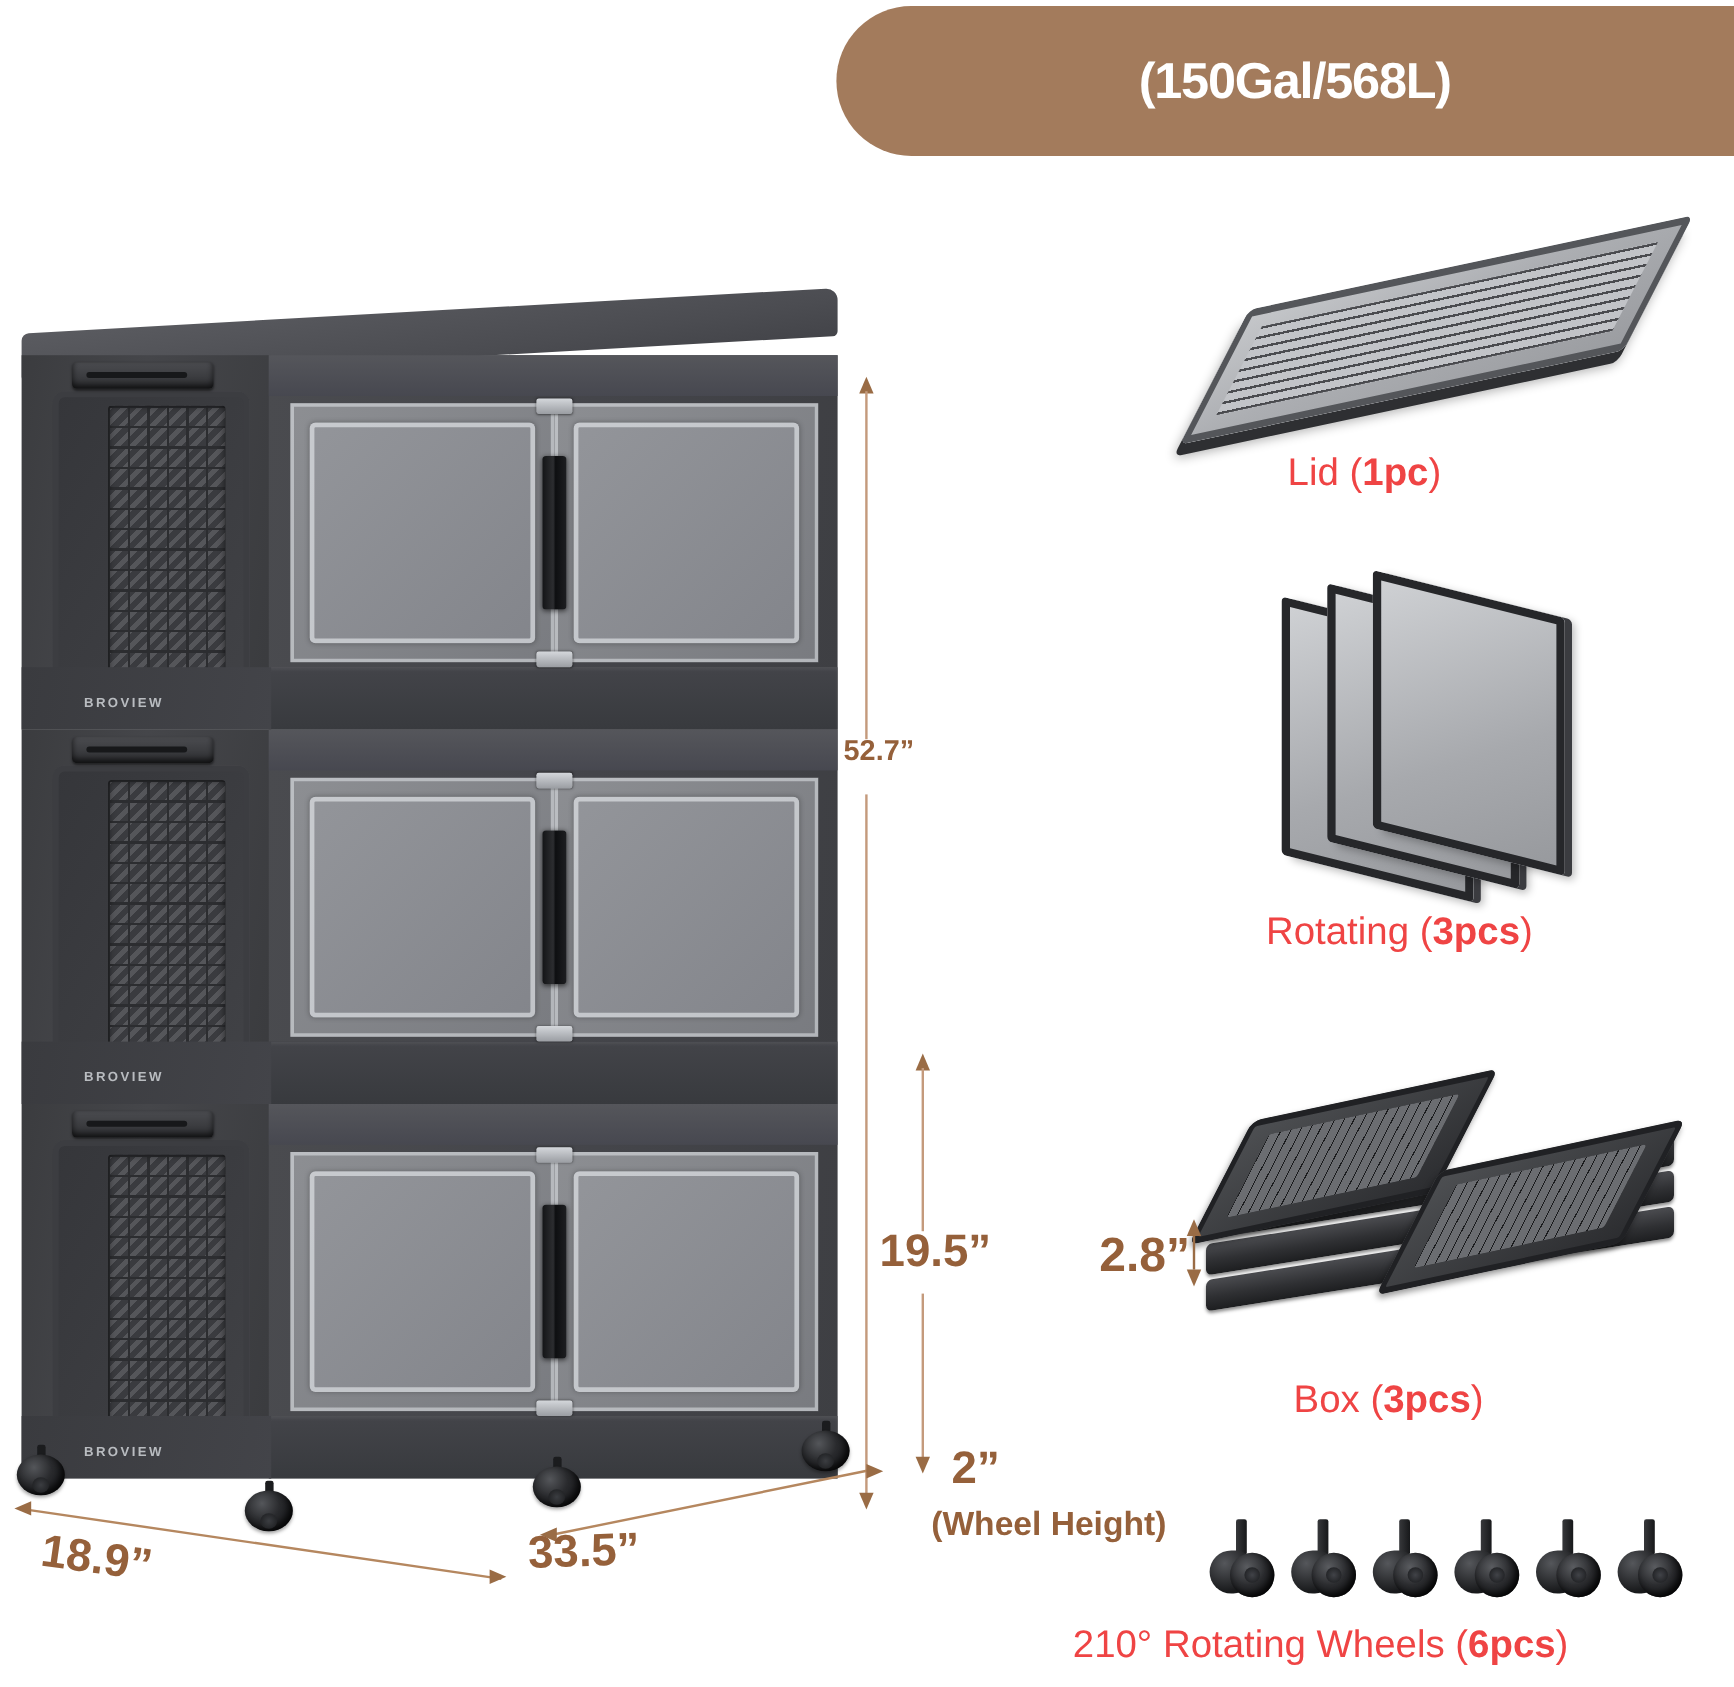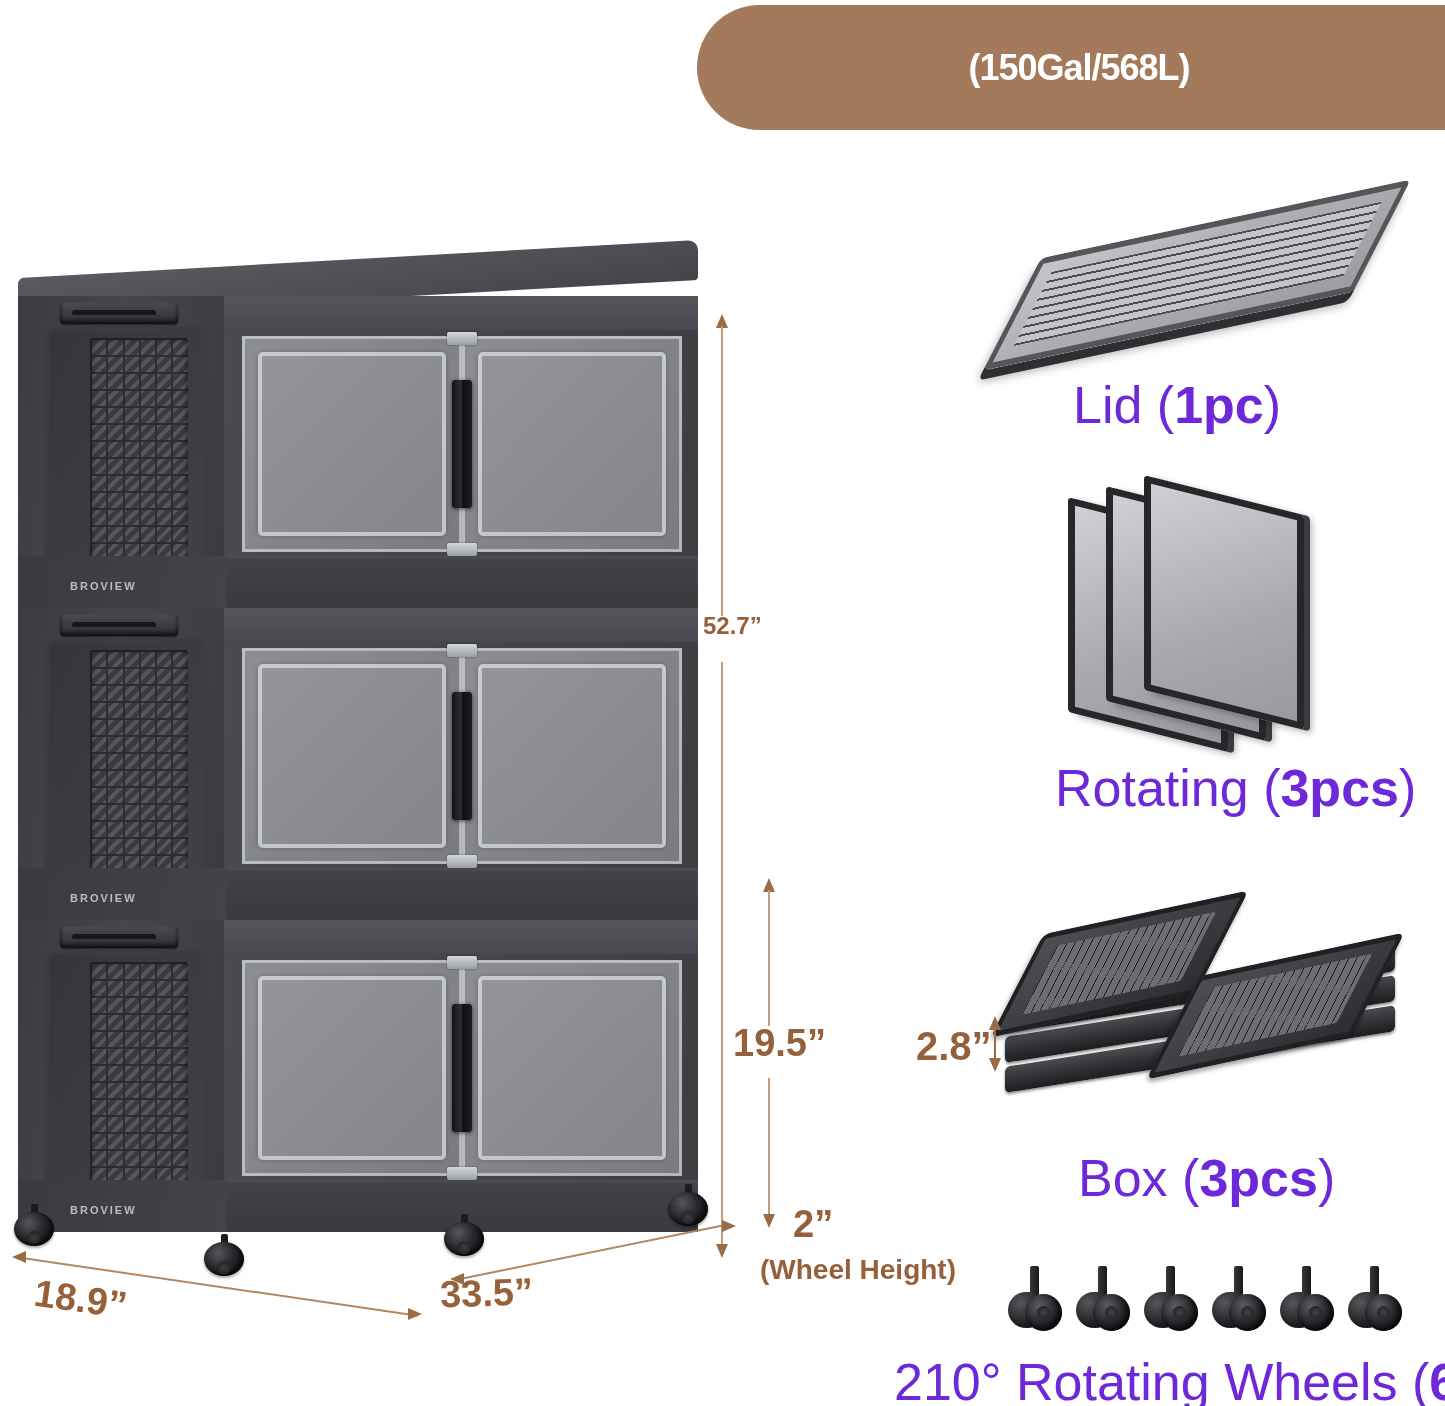--- a/index.html
+++ b/index.html
@@ -7,21 +7,21 @@
        font-family:"Liberation Sans",sans-serif;background:#fff;}
 
   
   #badge{
     position:absolute; left:697px; top:5px; width:748px; height:125px;
     background:#a37b5c; border-radius:70px 0 0 70px;
     display:flex; align-items:center; justify-content:center;
     color:#fff; white-space:nowrap; overflow:hidden;
   }
   #badge .big{font-size:74px;font-weight:bold;letter-spacing:-1px;line-height:1;}
-  #badge .sub{font-size:36px;font-weight:bold;letter-spacing:-1px;line-height:1;margin-left:16px;}
+  #badge .sub{font-size:42px;font-weight:bold;letter-spacing:-1px;line-height:1;margin-left:16px;}
 
   
   .dimlabel{position:absolute;color:#95603a;font-weight:bold;white-space:nowrap;}
   .vline{position:absolute;width:2px;background:#c49a7c;}
   .hline{position:absolute;height:2px;background:#b5875f;}
   .arrow{position:absolute;width:0;height:0;}
   .arr-up{border-left:6px solid transparent;border-right:6px solid transparent;border-bottom:14px solid #9a6c45;}
   .arr-down{border-left:6px solid transparent;border-right:6px solid transparent;border-top:14px solid #9a6c45;}
   .arr-left{border-top:6px solid transparent;border-bottom:6px solid transparent;border-right:14px solid #9a6c45;}
   .arr-right{border-top:6px solid transparent;border-bottom:6px solid transparent;border-left:14px solid #9a6c45;}
@@ -123,22 +123,22 @@
   .caster .stem{position:absolute;left:50%;top:0;width:7px;height:11px;margin-left:-3px;
     background:#1b1c1e;border-radius:2px;}
   .caster .wheel{position:absolute;left:0;top:8px;width:40px;height:34px;
     border-radius:50%;
     background:radial-gradient(circle at 36% 32%,#54565a 0%,#2a2b2e 42%,#101113 100%);
     box-shadow:inset -3px -3px 6px rgba(0,0,0,.8),0 2px 3px rgba(0,0,0,.35);}
   .caster .hub{position:absolute;left:13px;top:19px;width:14px;height:13px;border-radius:50%;
     background:radial-gradient(circle,#3b3d41,#191a1c);}
 
   
-  .part-label{position:absolute;color:#6d28d9;white-space:nowrap;
-    font-size:52px;font-weight:normal;}
+  .part-label{position:absolute;color:#ef4444;white-space:nowrap;
+    font-size:32px;font-weight:normal;}
   .part-label b{font-weight:bold;}
 
   
   #lid{position:absolute;left:1012px;top:195px;width:392px;height:175px;}
   #lid .plate{
     position:absolute;left:0;top:30px;width:370px;height:100px;
     background:linear-gradient(160deg,#c6c8cb 0%,#acaeb2 45%,#9a9ca0 100%);
     transform:skewY(-12deg) skewX(-30deg);
     border-radius:6px;
     box-shadow:inset 0 0 0 6px #54565a, 0 9px 0 #2e2f32, 0 11px 8px rgba(0,0,0,.3);
@@ -328,21 +328,21 @@
 <div class="vline" style="left:721px;top:662px;height:584px;"></div>
 <div class="arrow arr-down" style="left:716px;top:1244px;"></div>
 
 <div class="arrow arr-up" style="left:763px;top:878px;"></div>
 <div class="vline" style="left:768px;top:890px;height:136px;"></div>
 <div class="dimlabel" style="left:733px;top:1022px;font-size:38px;">19.5”</div>
 <div class="vline" style="left:768px;top:1078px;height:138px;"></div>
 <div class="arrow arr-down" style="left:763px;top:1214px;"></div>
 
 <div class="dimlabel" style="left:793px;top:1203px;font-size:38px;">2”</div>
-<div class="dimlabel" style="left:760px;top:1254px;font-size:28px;">(Wheel Height)</div>
+<div class="dimlabel" style="left:776px;top:1254px;font-size:28px;">(Wheel Height)</div>
 
 <div style="position:absolute;left:8px;top:1235px;width:430px;height:100px;">
   <div class="hline" style="left:14px;top:22px;width:400px;transform:rotate(8.3deg);transform-origin:left center;background:#b5875f;"></div>
   <div class="arrow arr-left" style="left:4px;top:16px;"></div>
   <div class="arrow arr-right" style="left:400px;top:73px;"></div>
 </div>
 <div class="dimlabel" style="left:34px;top:1278px;font-size:38px;transform:rotate(8deg);">18.9”</div>
 
 <div style="position:absolute;left:448px;top:1220px;width:290px;height:80px;">
   <div class="hline" style="left:12px;top:58px;width:272px;transform:rotate(-11.5deg);transform-origin:left center;background:#b5875f;"></div>

